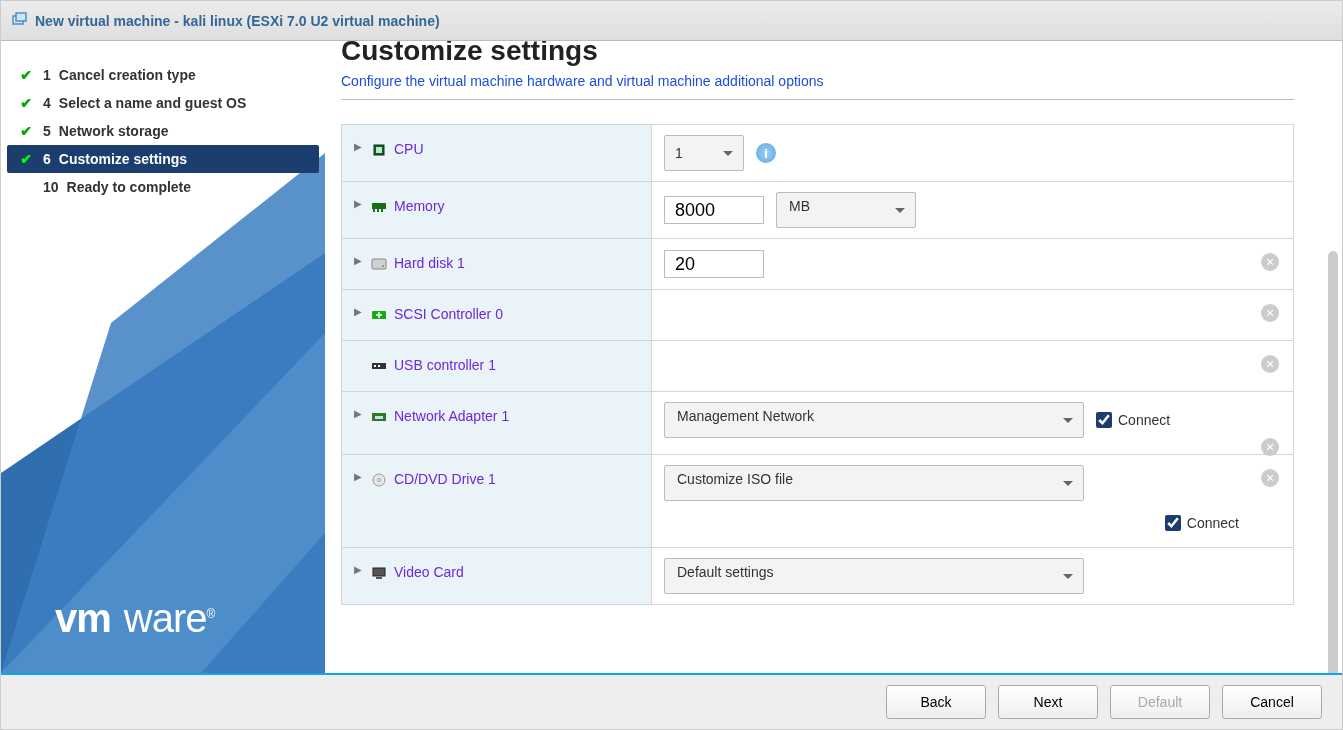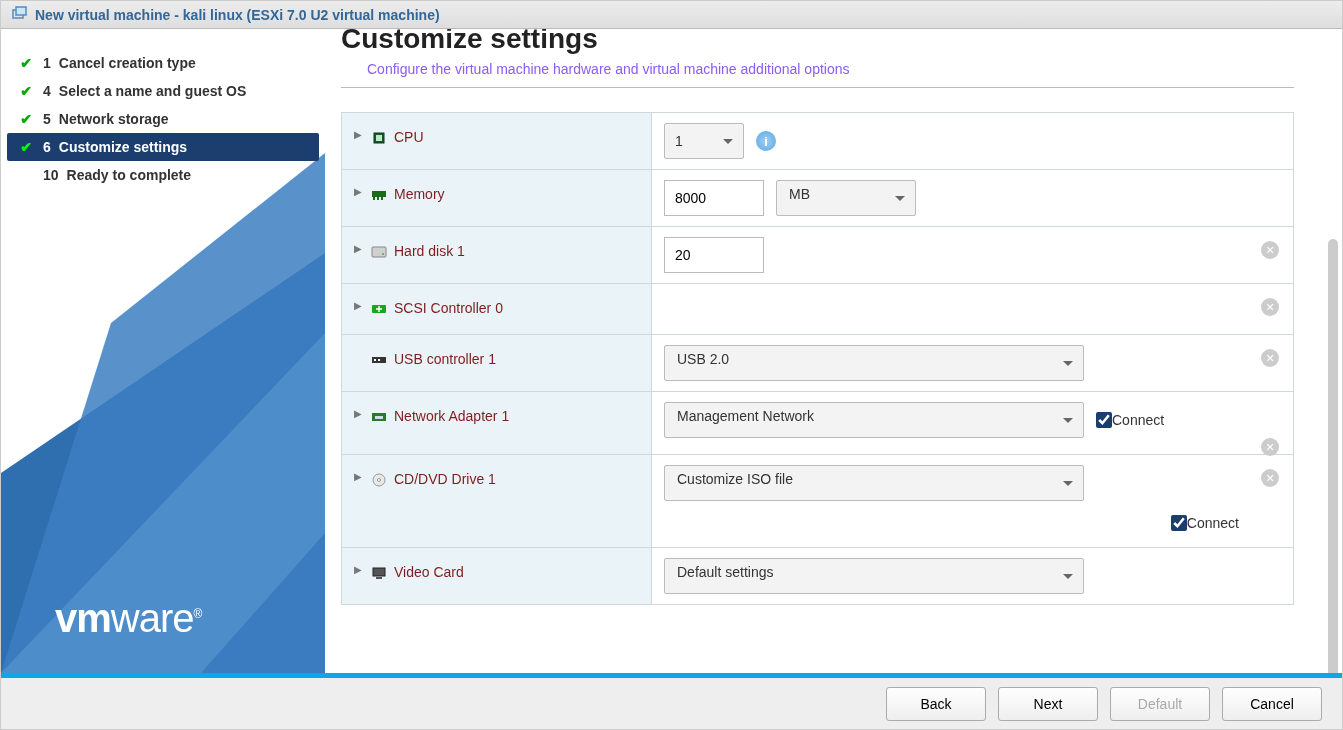--- a/index.html
+++ b/index.html
@@ -1,59 +1,59 @@
 <!DOCTYPE html>
 <html><head>
 <meta charset="utf-8">
 <style>
 * { box-sizing: border-box; margin: 0; padding: 0; }
 body { font-family: Arial, Helvetica, sans-serif; font-size: 14px; color: #333; background: #fff; }
 .window { width: 1343px; height: 730px; display: flex; flex-direction: column; border: 1px solid #ccc; }
-.titlebar { height: 28px; background: linear-gradient(#ececec, #dedede); display: flex; align-items: center; padding: 0 10px; border-bottom: 1px solid #bbb; gap: 6px; }
+.titlebar { height: 40px; background: linear-gradient(#ececec, #dedede); display: flex; align-items: center; padding: 0 10px; border-bottom: 1px solid #bbb; gap: 6px; }
 .titlebar .vm-icon { width: 18px; height: 18px; display: inline-flex; align-items: center; justify-content: center; }
 .titlebar .title-text { font-weight: bold; color: #336699; }
 .body-area { flex: 1; display: flex; overflow: hidden; }
 .sidebar { width: 324px; background: #fff; position: relative; overflow: hidden; }
 .sidebar .steps { padding: 20px 6px 20px 6px; position: relative; z-index: 2; }
 .sidebar .step { display: flex; align-items: center; gap: 8px; padding: 6px 10px; font-weight: bold; color: #333; cursor: pointer; border-radius: 2px; }
 .sidebar .step .check { color: #0a0; width: 18px; display: inline-flex; align-items: center; justify-content: center; }
 .sidebar .step.active { background: #1b3e6f; color: #fff; }
 .sidebar .step.active .check { color: #0f0; }
 .sidebar .bg-triangle { position: absolute; bottom: 0; left: 0; width: 100%; height: 520px; z-index: 1; }
 .sidebar .vmware-logo { position: absolute; bottom: 32px; left: 54px; z-index: 3; color: #fff; font-size: 40px; letter-spacing: -1px; }
 .sidebar .vmware-logo .vm { font-weight: 800; }
-.sidebar .vmware-logo .ware { font-weight: 300; }
+.sidebar .vmware-logo .ware { font-weight: 300; margin-left: 13px; }
 .main { flex: 1; overflow: hidden; position: relative; display: flex; flex-direction: column; }
 .main-scroll { flex: 1; overflow-y: auto; padding: 0 48px 20px 16px; }
 .main h1 { font-size: 28px; font-weight: bold; color: #222; padding-top: 0; margin-top: -6px; }
-.main .subtitle { color: #8b5cf6; margin-top: 6px; margin-bottom: 10px; margin-left: 26px; }
+.main .subtitle { color: #1d4ed8; margin-top: 6px; margin-bottom: 10px; }
 .divider { border: none; border-top: 1px solid #bbb; margin-bottom: 24px; }
 .hw-table { border: 1px solid #cfd8dc; width: 100%; }
 .hw-row { display: flex; border-bottom: 1px solid #cfd8dc; }
 .hw-row:last-child { border-bottom: none; }
 .hw-label { width: 310px; background: #eaf3f7; padding: 16px 12px; display: flex; align-items: flex-start; gap: 6px; border-right: 1px solid #cfd8dc; }
 .hw-label .expander { color: #777; cursor: pointer; font-size: 10px; width: 10px; display: inline-flex; align-items: center; }
 .hw-label .hw-icon { width: 18px; height: 18px; display: inline-flex; align-items: center; justify-content: center; }
-.hw-label .hw-text { color: #7f1d1d; }
+.hw-label .hw-text { color: #6d28d9; }
 .hw-value { flex: 1; padding: 10px 12px; display: flex; align-items: center; gap: 12px; flex-wrap: wrap; position: relative; }
-.num-input { width: 100px; height: 36px; border: 1px solid #bbb; padding: 0 10px; font-size: 14px; }
+.num-input { width: 100px; height: 28px; border: 1px solid #bbb; padding: 0 10px; font-size: 18px; }
 .select { height: 36px; border: 1px solid #bbb; background: #f3f3f3; padding: 0 30px 8px 12px; font-size: 14px; cursor: pointer; position: relative; display: inline-flex; align-items: center; border-radius: 2px; }
 .select::after { content: ""; position: absolute; right: 10px; top: 50%; margin-top: -2px; border: 5px solid transparent; border-top-color: #666; }
 .select.small { width: 80px; padding: 0 24px 0 10px; }
 .select.unit { width: 140px; }
 .select.wide { width: 420px; justify-content: flex-start; }
 .readonly-box { height: 36px; border: 1px solid #ccc; padding: 0 12px; display: inline-flex; align-items: center; color: #999; background: #fff; }
 .info-icon { width: 20px; height: 20px; border-radius: 50%; background: radial-gradient(#9ecff7, #5aa7dd); color: #fff; font-weight: bold; display: inline-flex; align-items: center; justify-content: center; font-size: 13px; cursor: pointer; }
 .remove-icon { position: absolute; right: 14px; top: 14px; width: 18px; height: 18px; border-radius: 50%; background: #ccc; color: #fff; display: inline-flex; align-items: center; justify-content: center; font-size: 11px; cursor: pointer; }
-.connect-wrap { display: inline-flex; align-items: center; }
+.connect-wrap { display: inline-flex; align-items: center; gap: 6px; }
 .connect-wrap input[type="checkbox"] { width: 16px; height: 16px; accent-color: #1b3e6f; }
 .hw-value.stacked { flex-direction: column; align-items: flex-start; gap: 14px; padding-bottom: 16px; }
 .hw-value.stacked .row-line { display: flex; align-items: center; gap: 12px; width: 100%; }
 .hw-value.stacked .row-line2 { display: flex; justify-content: flex-end; width: 100%; padding-right: 42px; }
-.footer { height: 56px; background: #eee; border-top: 5px solid #0ea5e9; display: flex; align-items: center; justify-content: flex-end; gap: 12px; padding: 0 20px; }
+.footer { height: 56px; background: #eee; border-top: 2px solid #0ea5e9; display: flex; align-items: center; justify-content: flex-end; gap: 12px; padding: 0 20px; }
 .footer button { width: 100px; height: 34px; border: 1px solid #aaa; background: linear-gradient(#fff,#eee); border-radius: 3px; cursor: pointer; font-size: 14px; }
 .footer button.disabled { color: #aaa; cursor: not-allowed; }
 .scrollbar-fake { position: absolute; right: 4px; top: 210px; width: 10px; height: 460px; background: #ccc; border-radius: 5px; }
 </style>
 </head>
 <body>
 
 <div class="window">
 
   <div class="titlebar">
@@ -193,23 +193,20 @@
               <span class="hw-icon">
                 <svg width="16" height="14" viewBox="0 0 16 14">
                     <rect x="1" y="4" width="14" height="6" fill="#333"></rect>
                     <rect x="3" y="6" width="2" height="2" fill="#fff"></rect>
                     <rect x="7" y="6" width="2" height="2" fill="#fff"></rect>
                   </svg>
               </span>
               <span class="hw-text">USB controller 1</span>
             </div>
             <div class="hw-value">
-              <div class="select wide">
-                  <span>USB 2.0</span>
-                </div>
               <span class="remove-icon">✕</span>
             </div>
           </div>
 
           <div class="hw-row">
             <div class="hw-label">
               <span class="expander">▶</span>
               <span class="hw-icon">
                 <svg width="16" height="14" viewBox="0 0 16 14">
                     <rect x="1" y="3" width="14" height="8" fill="#2a7a2a"></rect>

